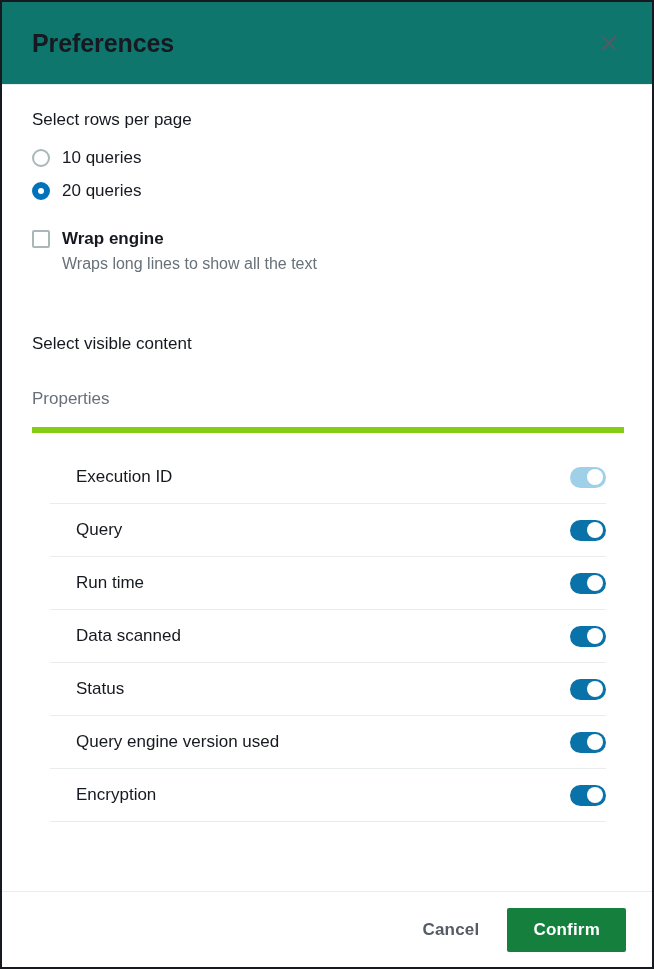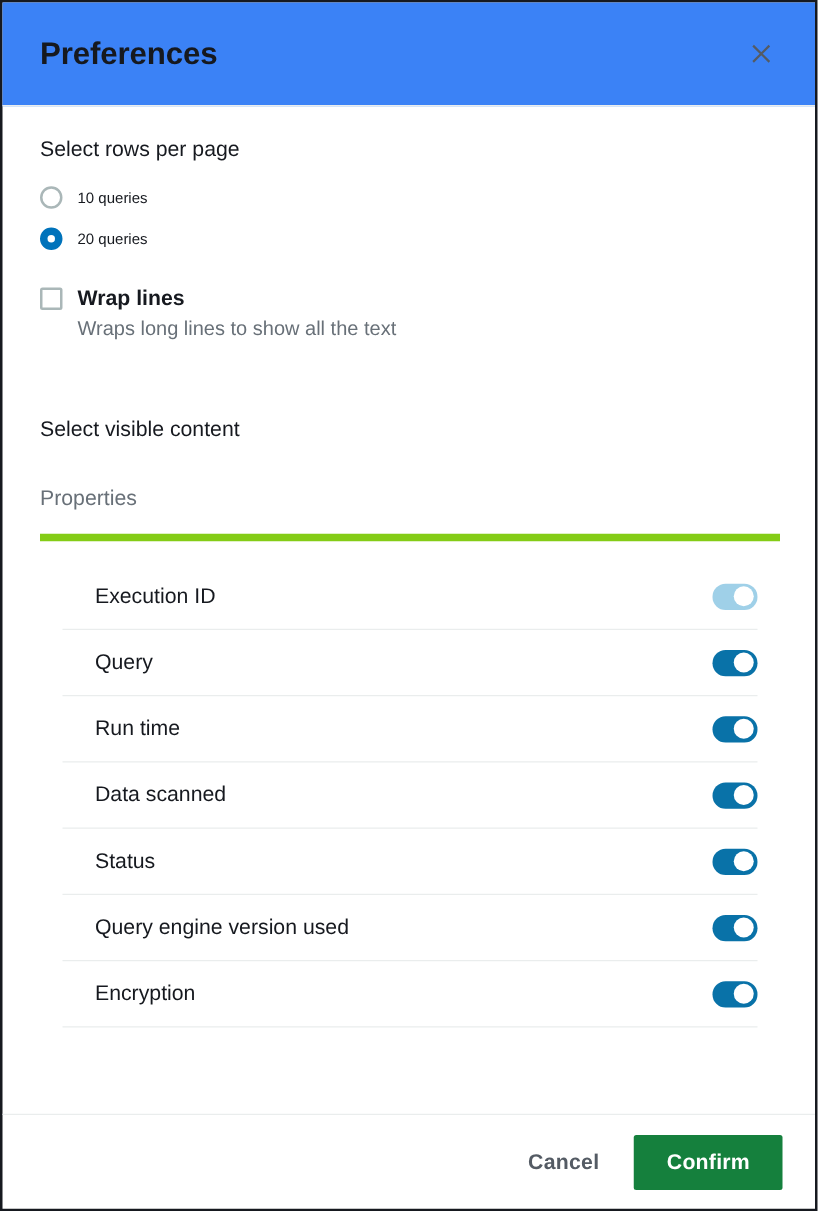--- a/index.html
+++ b/index.html
@@ -24,21 +24,21 @@
     border: 2px solid #16191f;
     display: flex;
     flex-direction: column;
   }
 
   
   .modal-header {
     box-sizing: border-box;
     height: 83px;
     flex: 0 0 83px;
-    background: #3b82f6;
+    background: #0f766e;
     border-bottom: 1px solid #eaeded;
     display: flex;
     align-items: center;
     justify-content: space-between;
     padding: 0 26px 0 30px;
   }
   .modal-title {
     font-size: 25px;
     font-weight: bold;
     color: #16191f;
@@ -99,21 +99,21 @@
     position: absolute;
     left: 50%;
     top: 50%;
     width: 6px;
     height: 6px;
     margin: -3px 0 0 -3px;
     border-radius: 50%;
     background: #ffffff;
   }
   .radio-label {
-    font-size: 12px;
+    font-size: 17px;
     color: #16191f;
   }
 
   
   .check-block { margin-top: 22px; }
   .check-row {
     display: flex;
     align-items: center;
     cursor: pointer;
   }
@@ -244,21 +244,21 @@
       </label>
       <label class="radio-row checked">
         <span class="radio-ctl"></span>
         <span class="radio-label">20 queries</span>
       </label>
     </div>
 
     <div class="check-block">
       <label class="check-row">
         <span class="check-ctl"></span>
-        <span class="check-label">Wrap lines</span>
+        <span class="check-label">Wrap engine</span>
       </label>
       <div class="check-desc">Wraps long lines to show all the text</div>
     </div>
 
     <div class="visible-content">
       <div class="section-label">Select visible content</div>
       <div class="group-title">Properties</div>
 
       <ul class="prop-list">
         <li class="prop-row">

